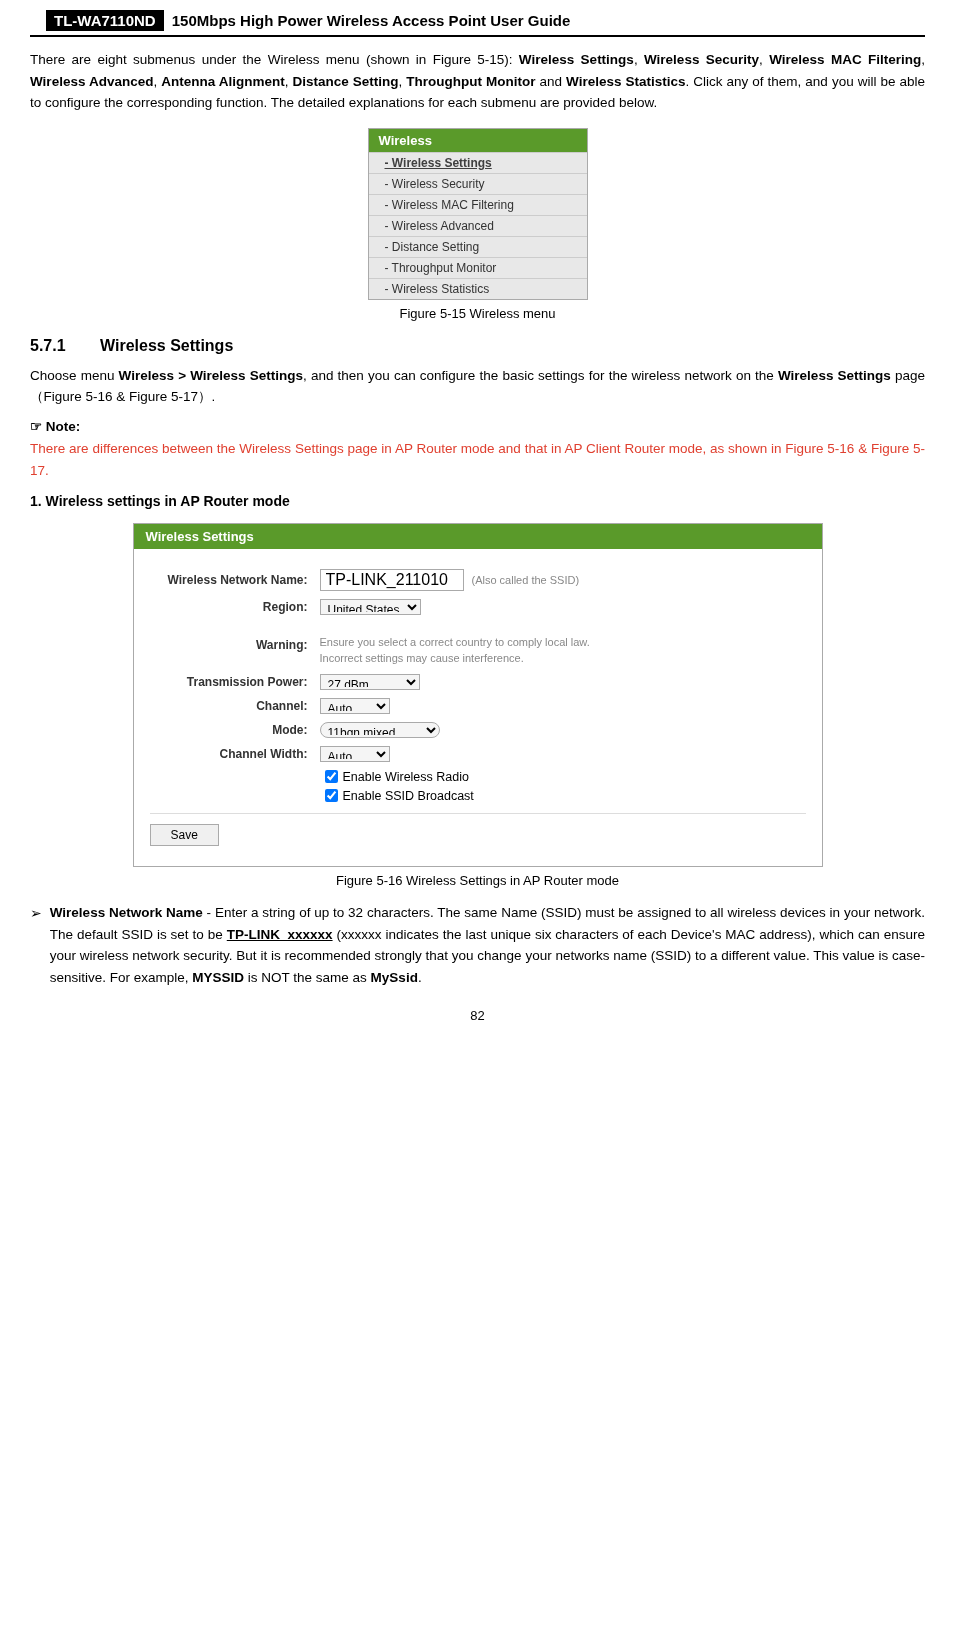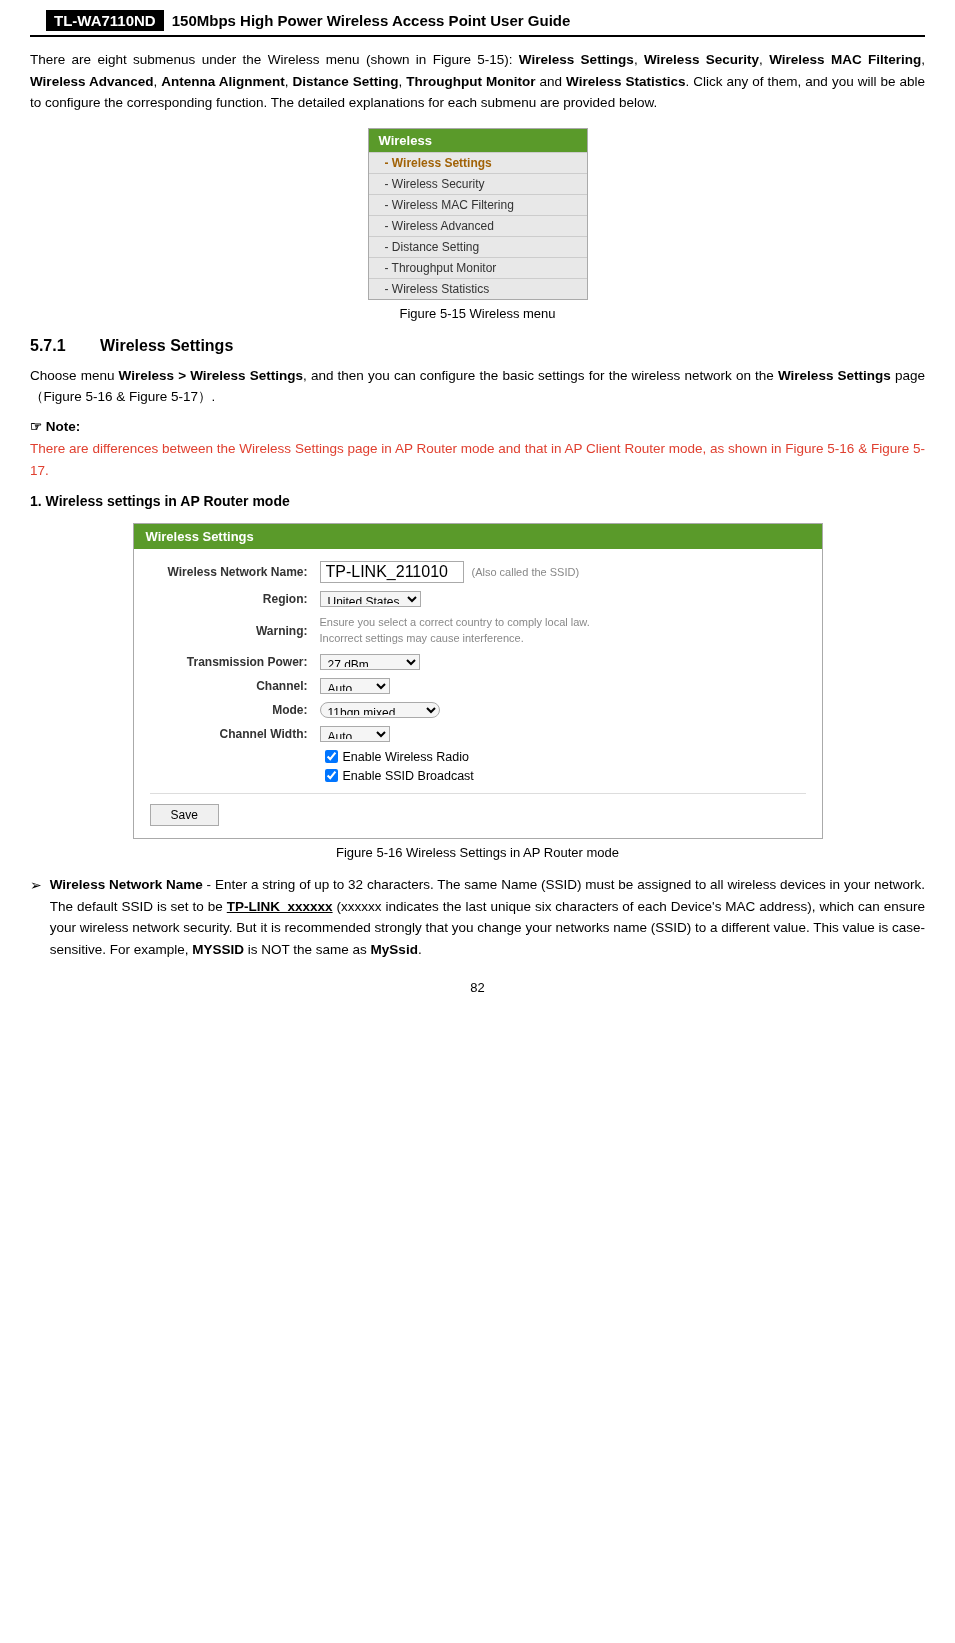--- a/index.html
+++ b/index.html
@@ -64,22 +64,23 @@
       font-size: 13px;
     }
     .wireless-menu-item {
       background: #e8e8e8;
       padding: 3px 10px 3px 16px;
       border-top: 1px solid #ccc;
       color: #333;
       font-size: 12px;
     }
     .wireless-menu-item.active {
-      color: #a16207;
-      font-weight: bold;
+      color: #404040;
+      font-weight: bold;
+      text-decoration: underline;
     }
     
     .section-heading {
       font-size: 16px;
       font-weight: bold;
       margin: 16px 0 10px 0;
     }
     
     .note-label {
       color: #000;
@@ -109,21 +110,21 @@
       font-size: 12.5px;
     }
     .ws-panel-header {
       background: #5a9a2a;
       color: #fff;
       font-weight: bold;
       padding: 5px 12px;
       font-size: 13px;
     }
     .ws-panel-body {
-      padding: 12px 16px;
+      padding: 20px 16px;
       background: #fff;
     }
     .ws-row {
       display: flex;
       align-items: center;
       margin-bottom: 8px;
     }
     .ws-label {
       width: 170px;
       text-align: right;
@@ -154,20 +155,21 @@
       min-width: 100px;
     }
     .ws-hint {
       color: #888;
       font-size: 11px;
     }
     .ws-warning-text {
       color: #888;
       font-size: 11px;
       line-height: 1.4;
+      margin-top: 12px;
     }
     .ws-checkbox-row {
       display: flex;
       align-items: center;
       margin-bottom: 5px;
       margin-left: 175px;
     }
     .ws-checkbox {
       margin-right: 5px;
     }

